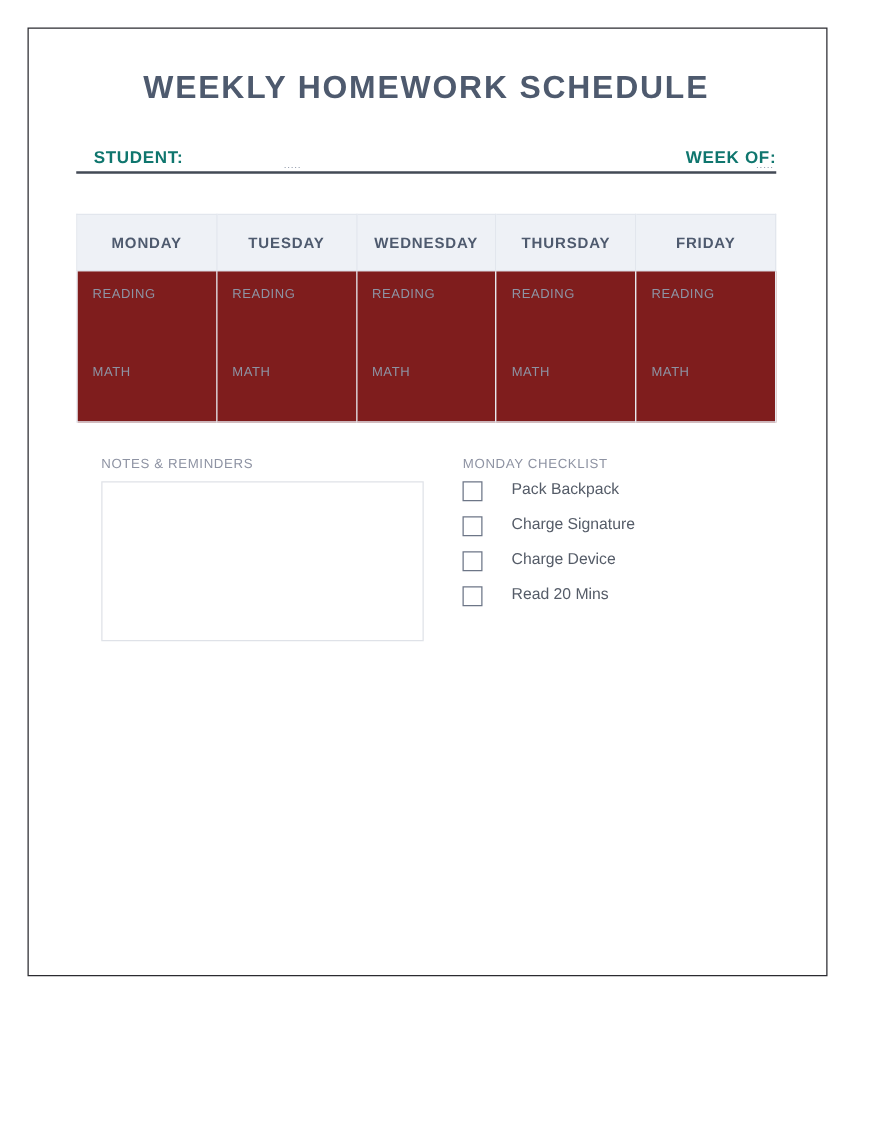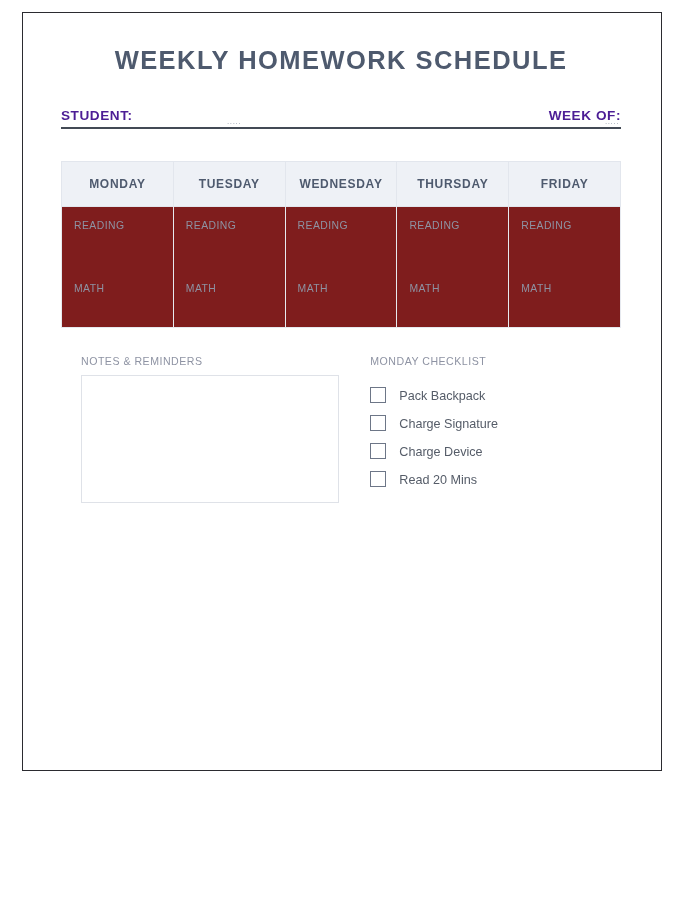--- a/index.html
+++ b/index.html
@@ -13,21 +13,21 @@
     height: 900px;
     font-family: "Liberation Sans", sans-serif;
     -webkit-font-smoothing: antialiased;
     overflow: hidden;
   }
 
   
   .sheet {
     position: absolute;
     left: 22px;
-    top: 12px;
+    top: 22px;
     width: 640px;
     height: 759px;
     border: 1.6px solid #2b2b30;
     box-sizing: border-box;
     background: #ffffff;
   }
 
   .inner {
     position: absolute;
     left: 38px;
@@ -55,22 +55,23 @@
     justify-content: space-between;
     align-items: flex-end;
     border-bottom: 2.2px solid #434a55;
     padding-bottom: 4px;
     height: 22px;
   }
   .meta-label {
     font-size: 13.6px;
     font-weight: bold;
     letter-spacing: 0.55px;
-    color: #4c1d95;
-    line-height: 1;
+    color: #0f766e;
+    line-height: 1;
+    margin-left: 14px;
   }
   .leader-dots {
     position: absolute;
     bottom: 1px;
     font-size: 8px;
     letter-spacing: 0.6px;
     color: #8c95a6;
     line-height: 1;
   }
   .leader-dots.left  { left: 166px; }
@@ -144,22 +145,23 @@
   }
 
   
   .checklist {
     list-style: none;
     margin: 0;
     padding: 0;
   }
   .check-item {
     display: flex;
-    align-items: flex-end;
+    align-items: flex-start;
     height: 28px;
+    gap: 10px;
   }
   .checkbox {
     width: 16px;
     height: 16px;
     border: 1.3px solid #6d7687;
     box-sizing: border-box;
     background: #ffffff;
     flex: 0 0 auto;
   }
   .check-text {

